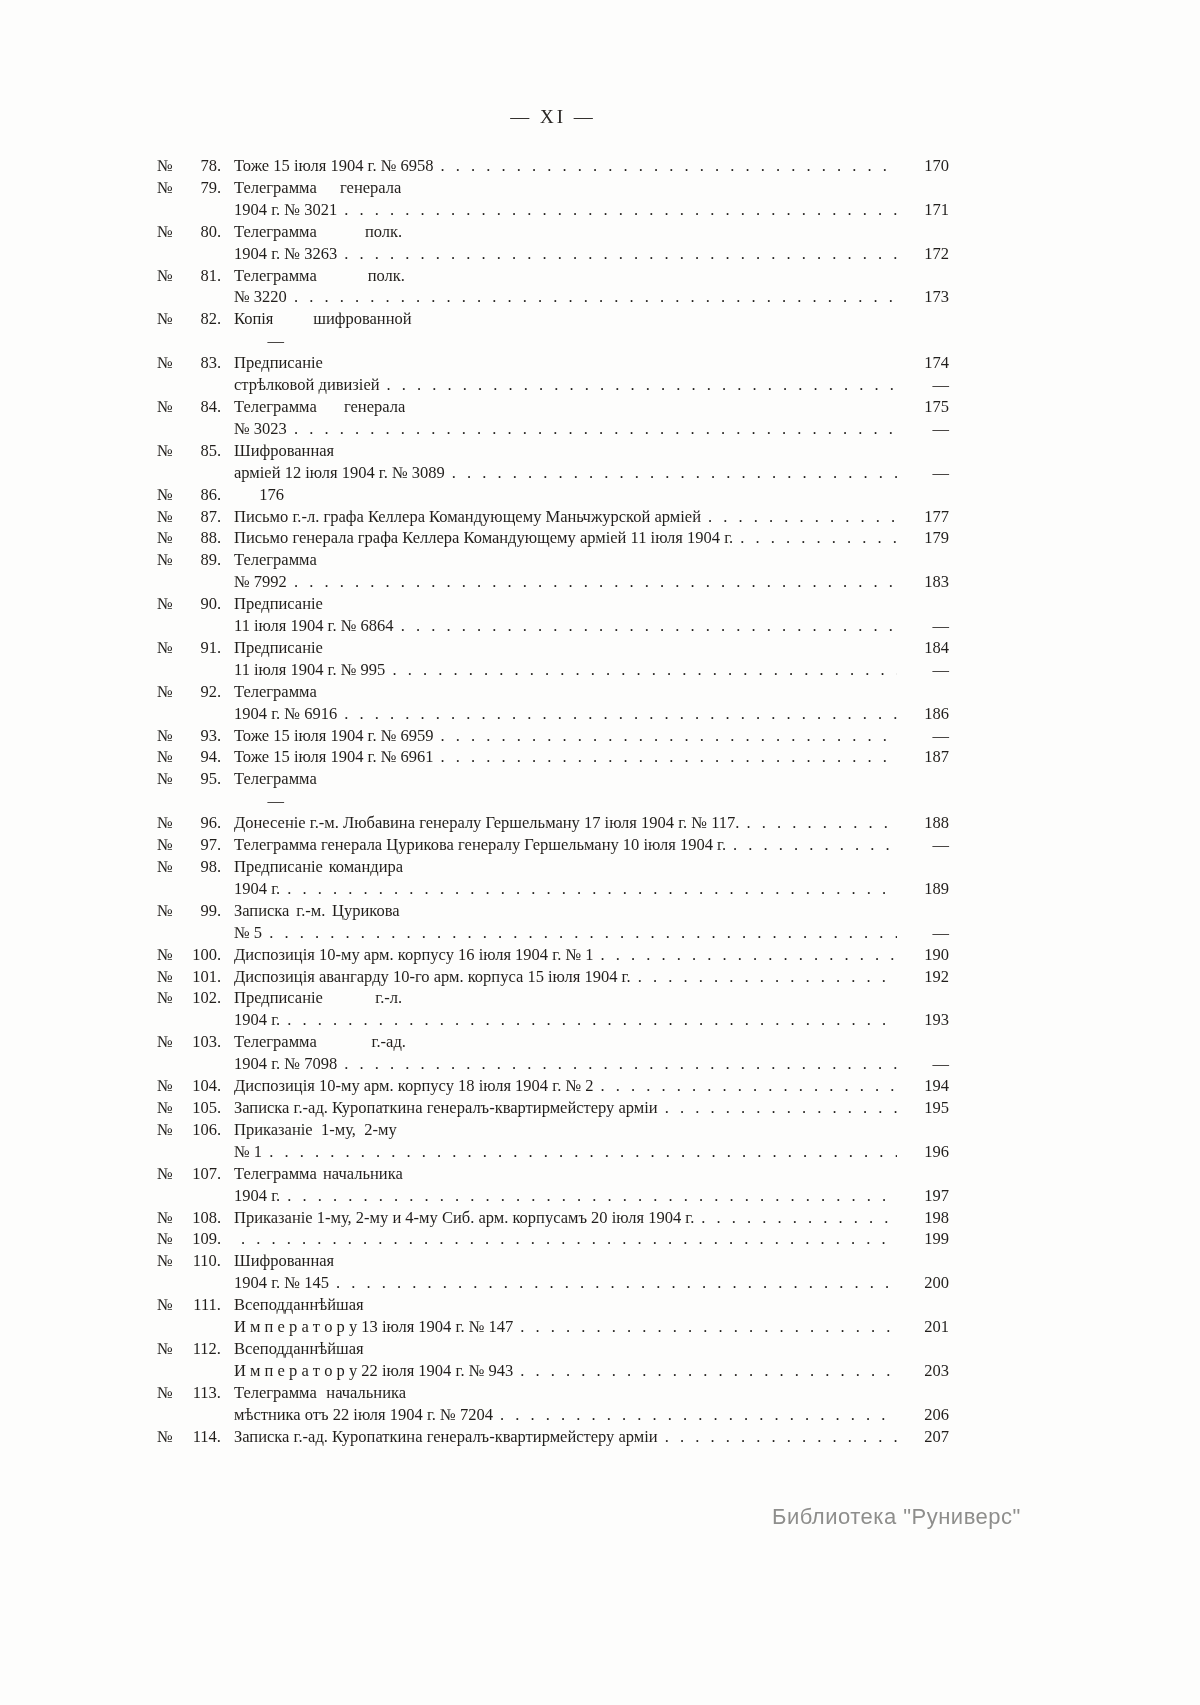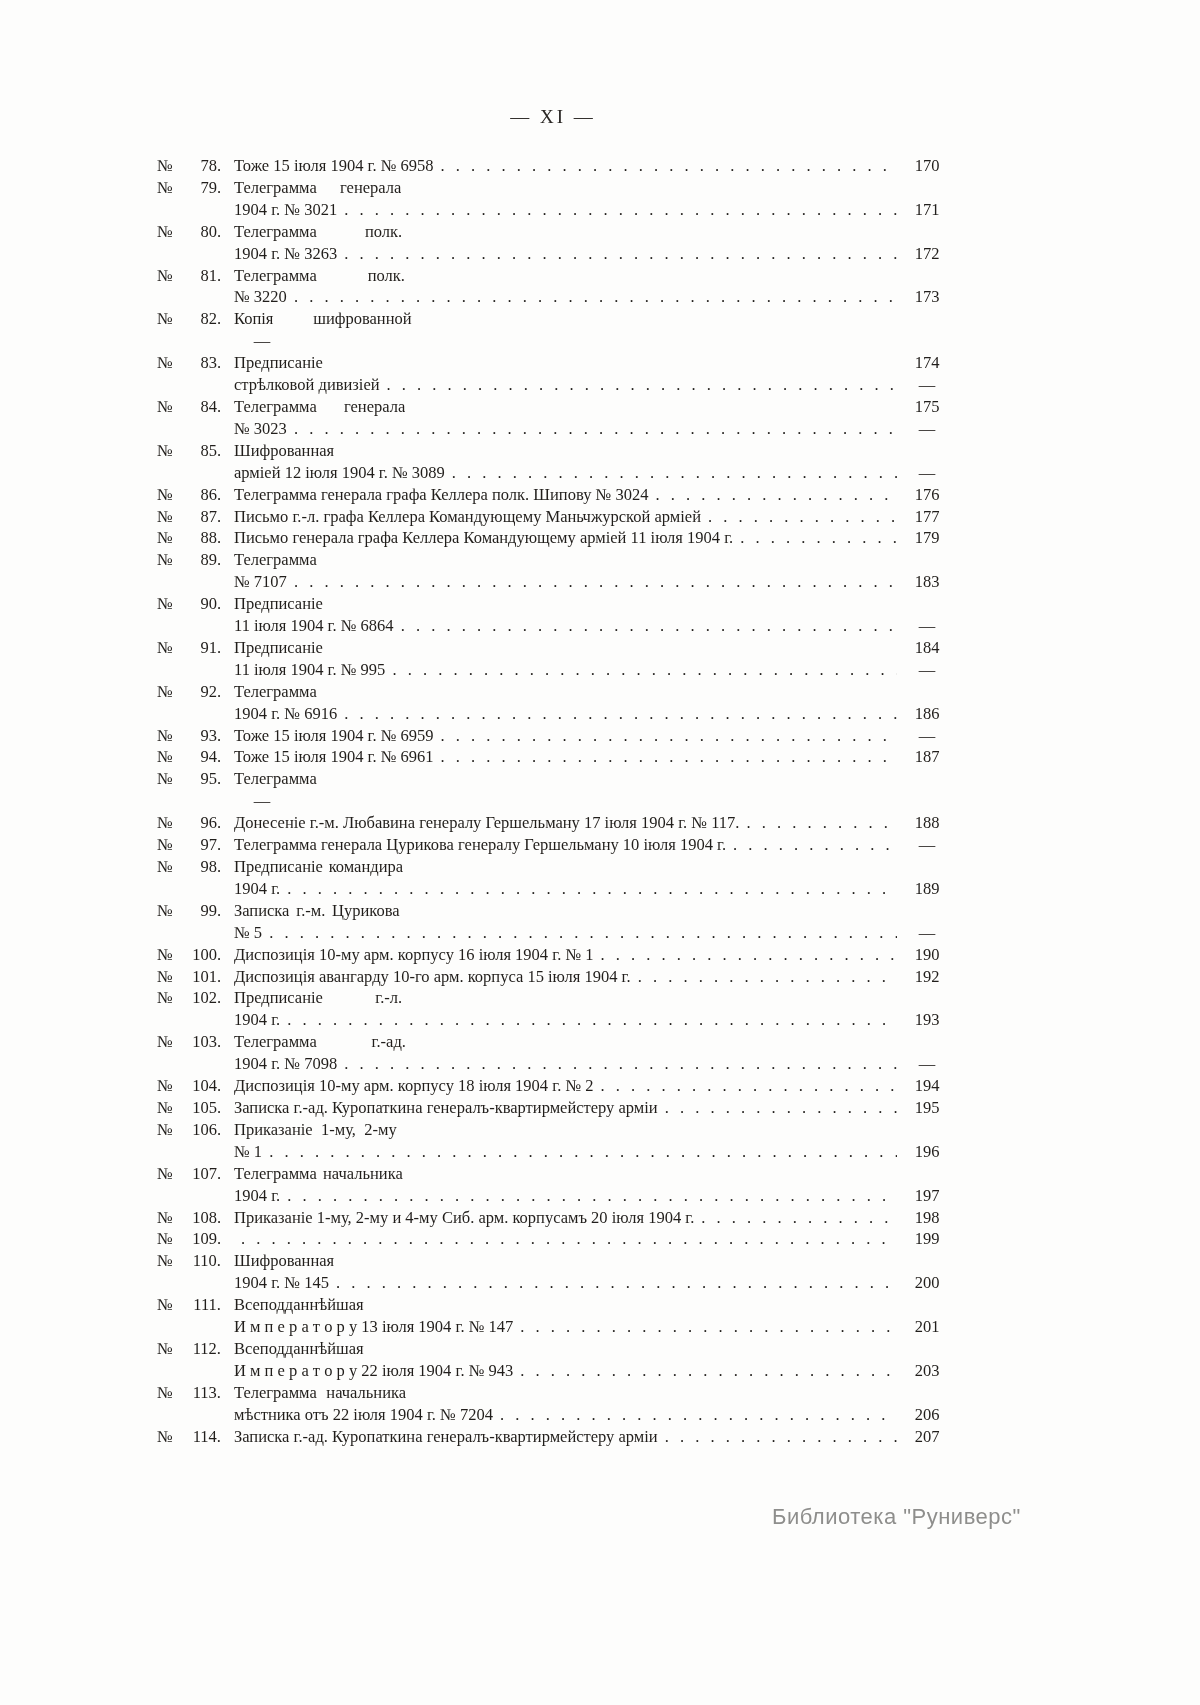--- a/index.html
+++ b/index.html
@@ -67,21 +67,21 @@
     margin: 0 2px 0 7px;
     visibility: hidden;
   }
   .dots.show { visibility: visible; }
   .dots::after {
     content: ". . . . . . . . . . . . . . . . . . . . . . . . . . . . . . . . . . . . . . . . . . . . . . . . . . . . . . . . . . . . . . . . . . . . . . . . . . . . . . . . . . . . . . . . . . . .";
     letter-spacing: 3.5px;
   }
   .page-col {
     flex: 0 0 50px;
-    text-align: center;
+    text-align: right;
     padding-left: 6px;
   }
   .watermark {
     position: absolute;
     left: 772px;
     top: 1504px;
     font-family: "Liberation Sans", "DejaVu Sans", sans-serif;
     font-size: 22px;
     color: #8e8e8c;
     letter-spacing: 0.5px;
@@ -252,24 +252,20 @@
       <span class="txt">арміей 12 іюля 1904 г. № 3089</span>
       <span class="dots show"></span>
     </span>
     <span class="page-col">—</span>
   </div>
       <div class="line">
     <span class="no-col">
       <span class="no-sign">№</span>
       <span class="no-val">86.</span>
     </span>
-    <span class="text-col">
-      <span class="txt">Телеграмма генерала графа Келлера полк. Шипову № 3024</span>
-      <span class="dots show"></span>
-    </span>
     <span class="page-col">176</span>
   </div>
       <div class="line">
     <span class="no-col">
       <span class="no-sign">№</span>
       <span class="no-val">87.</span>
     </span>
     <span class="text-col">
       <span class="txt">Письмо г.-л. графа Келлера Командующему Маньчжурской арміей</span>
       <span class="dots show"></span>
@@ -297,21 +293,21 @@
       <span class="dots"></span>
     </span>
     <span class="page-col"></span>
   </div>
       <div class="line">
     <span class="no-col">
       <span class="no-sign"></span>
       <span class="no-val"></span>
     </span>
     <span class="text-col">
-      <span class="txt">№ 7107</span>
+      <span class="txt">№ 7992</span>
       <span class="dots show"></span>
     </span>
     <span class="page-col">183</span>
   </div>
       <div class="line">
     <span class="no-col">
       <span class="no-sign">№</span>
       <span class="no-val">90.</span>
     </span>
     <span class="text-col">

